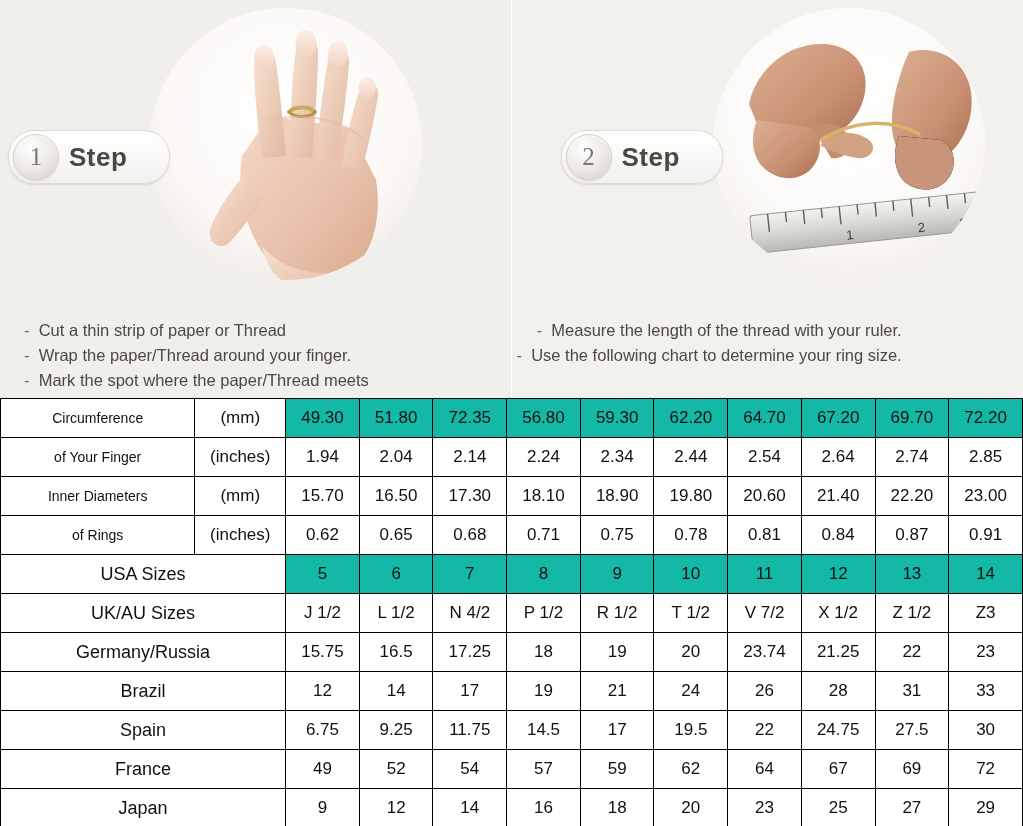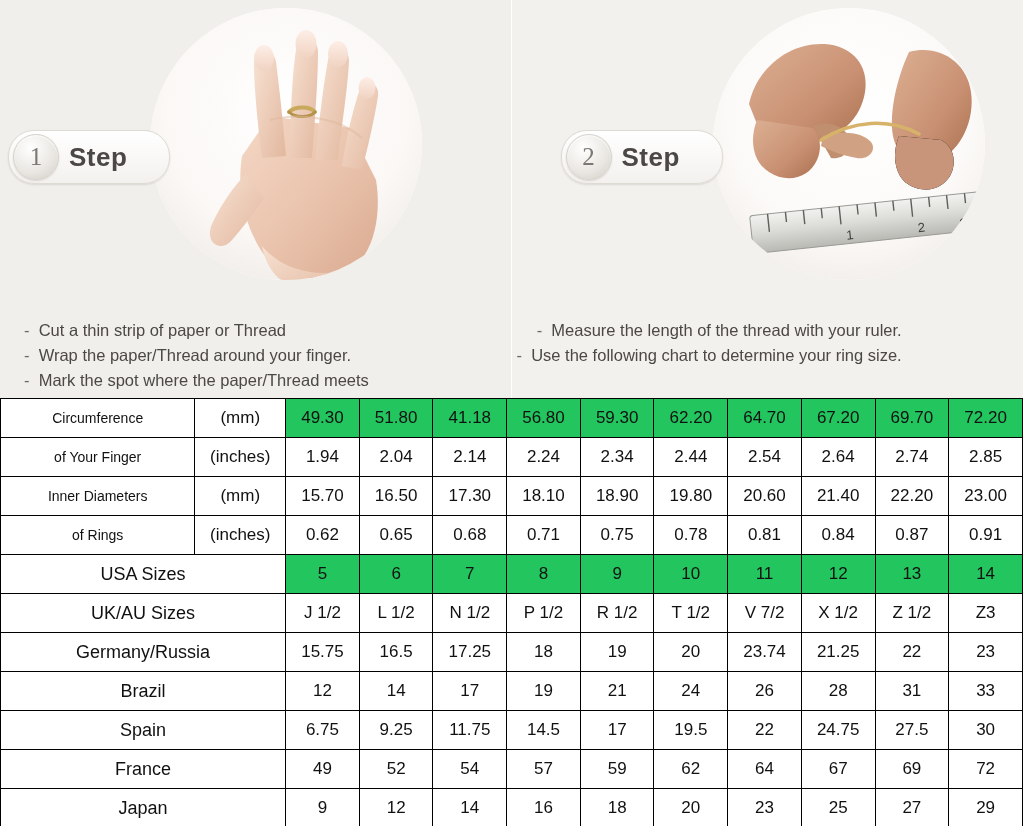--- a/index.html
+++ b/index.html
@@ -131,21 +131,21 @@
     text-align: left;
     padding-left: 6px;
     font-size: 18px;
     border-radius: 7px;
   }
   td.unit {
     text-align: left;
     padding-left: 4px;
     font-size: 17px;
   }
-  td.shaded { background: #22c55e; }
+  td.shaded { background: #14b8a6; }
   .col-label { width: 182px; }
   .col-unit  { width: 85px; }
   .col-v     { width: 69px; }
 </style>
 </head>
 <body>
 
 <div class="page">
 
   <div class="steps">
@@ -303,21 +303,21 @@
         <col class="col-v">
         <col class="col-v">
     </colgroup>
     <tbody>
 
       <tr>
         <td class="lbl" rowspan="1">Circumference</td>
         <td class="unit">(mm)</td>
         <td class="shaded">49.30</td>
         <td class="shaded">51.80</td>
-        <td class="shaded">41.18</td>
+        <td class="shaded">72.35</td>
         <td class="shaded">56.80</td>
         <td class="shaded">59.30</td>
         <td class="shaded">62.20</td>
         <td class="shaded">64.70</td>
         <td class="shaded">67.20</td>
         <td class="shaded">69.70</td>
         <td class="shaded">72.20</td>
       </tr>
 
       <tr>
@@ -376,21 +376,21 @@
         <td class="shaded">11</td>
         <td class="shaded">12</td>
         <td class="shaded">13</td>
         <td class="shaded">14</td>
       </tr>
 
       <tr>
         <td class="lbl-left" colspan="2">UK/AU Sizes</td>
         <td>J 1/2</td>
         <td>L 1/2</td>
-        <td>N 1/2</td>
+        <td>N 4/2</td>
         <td>P 1/2</td>
         <td>R 1/2</td>
         <td>T 1/2</td>
         <td>V 7/2</td>
         <td>X 1/2</td>
         <td>Z 1/2</td>
         <td>Z3</td>
       </tr>
 
       <tr>

